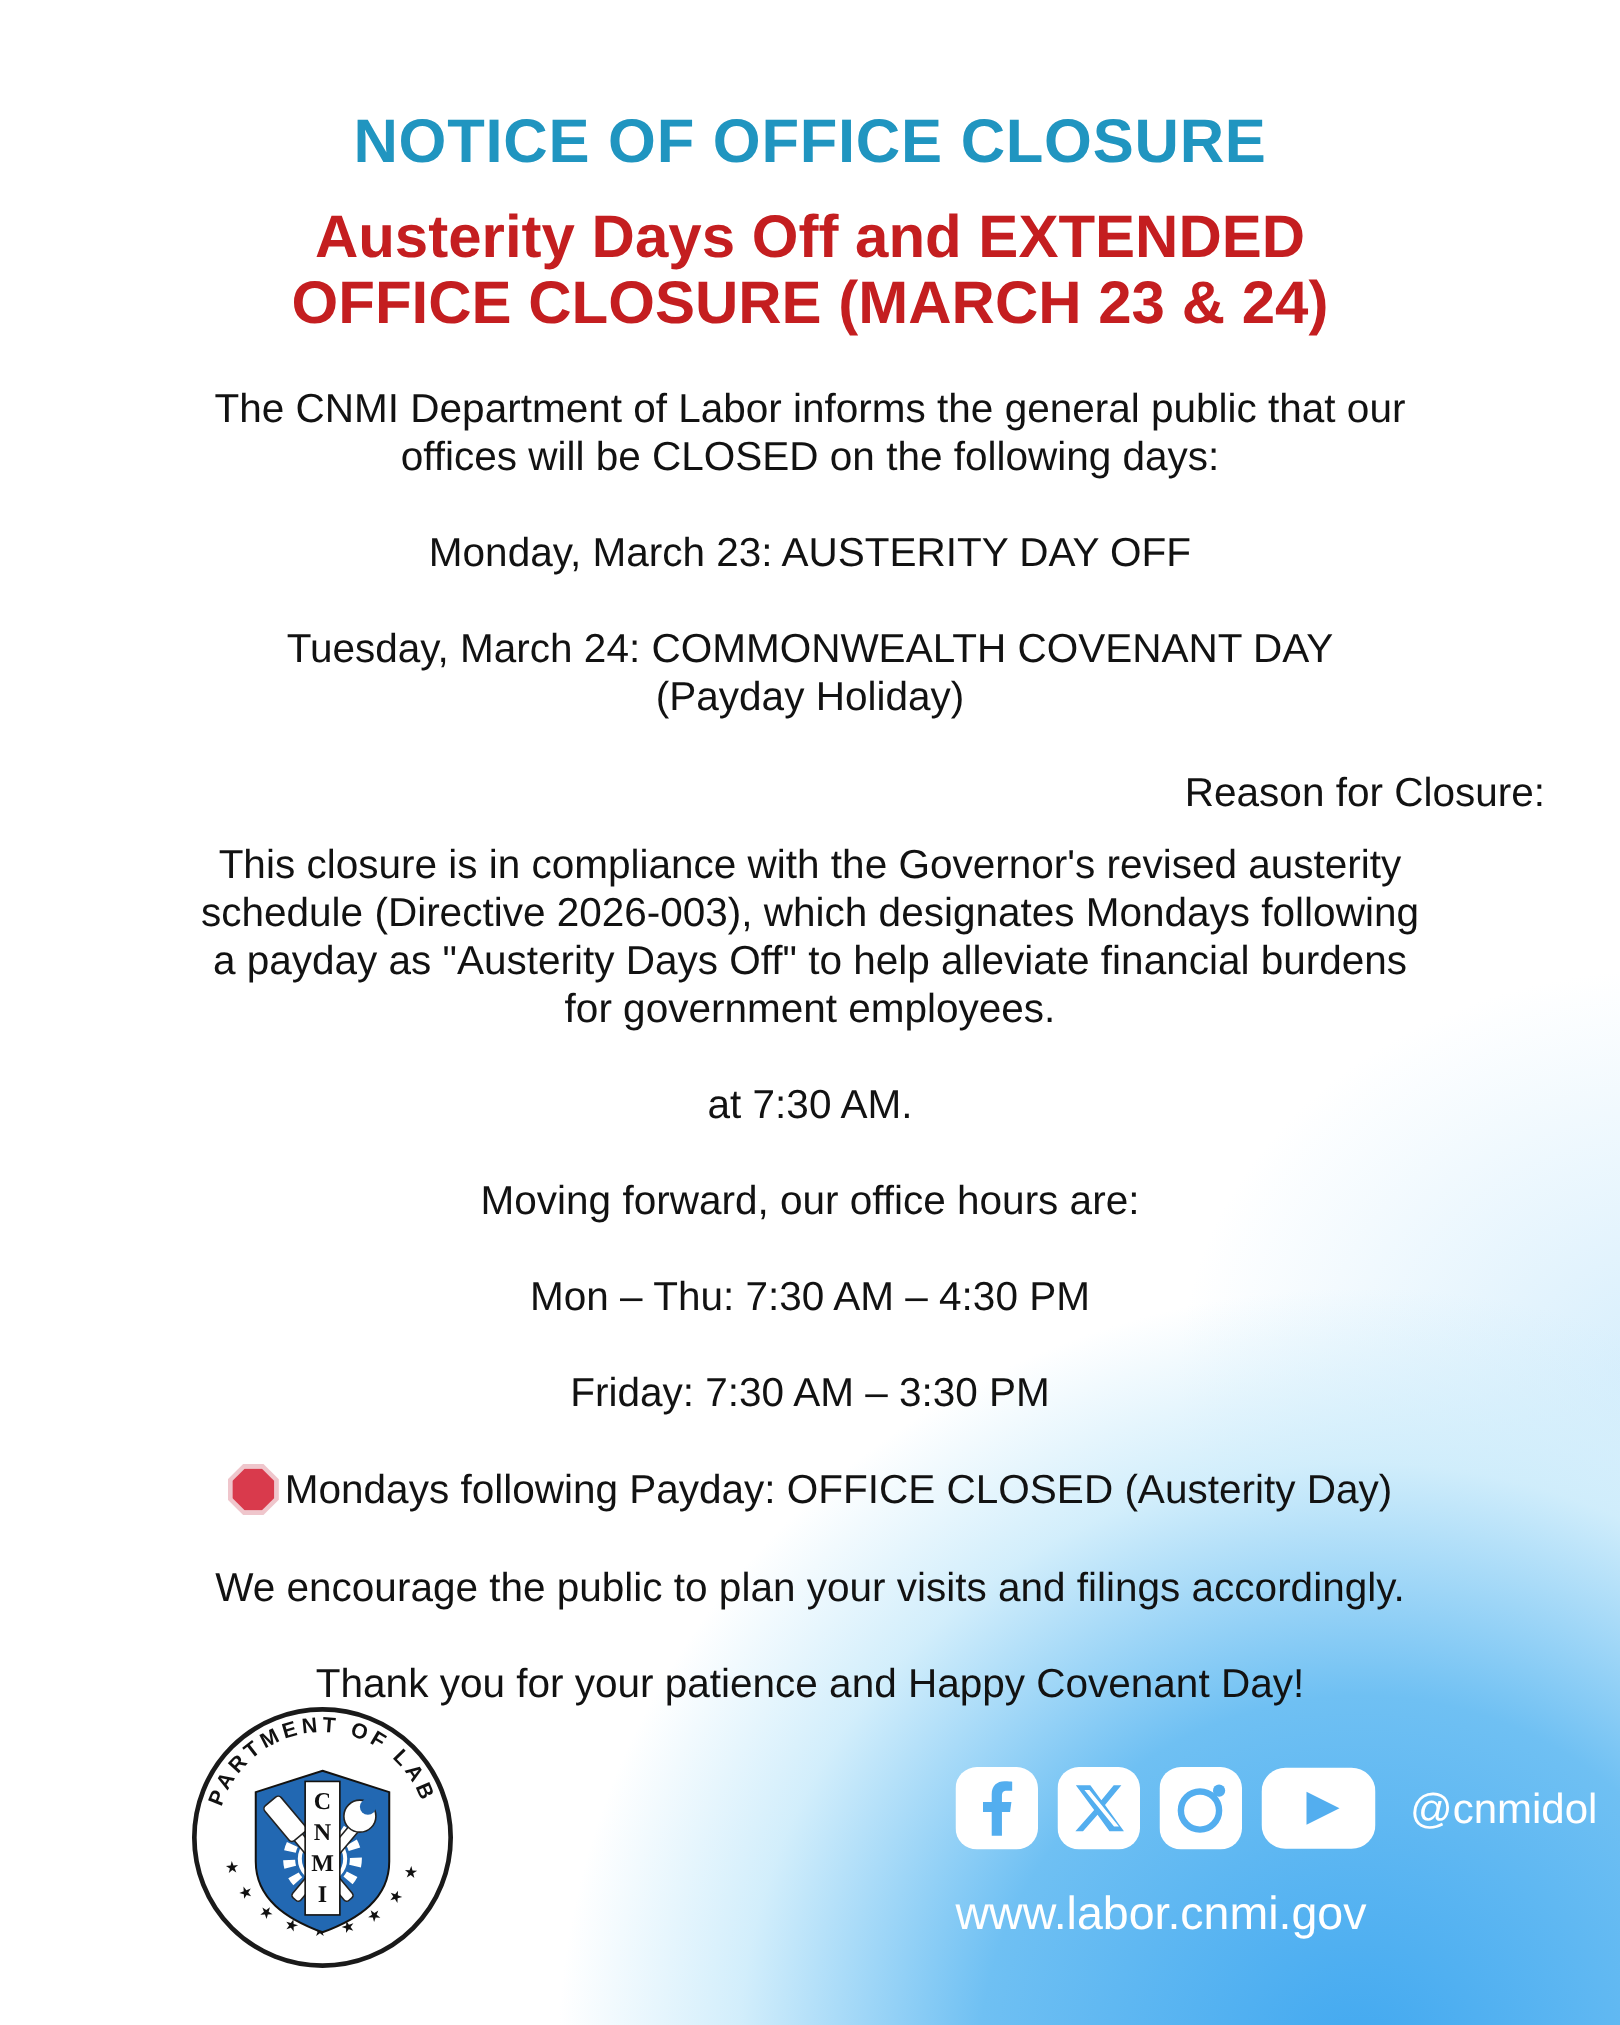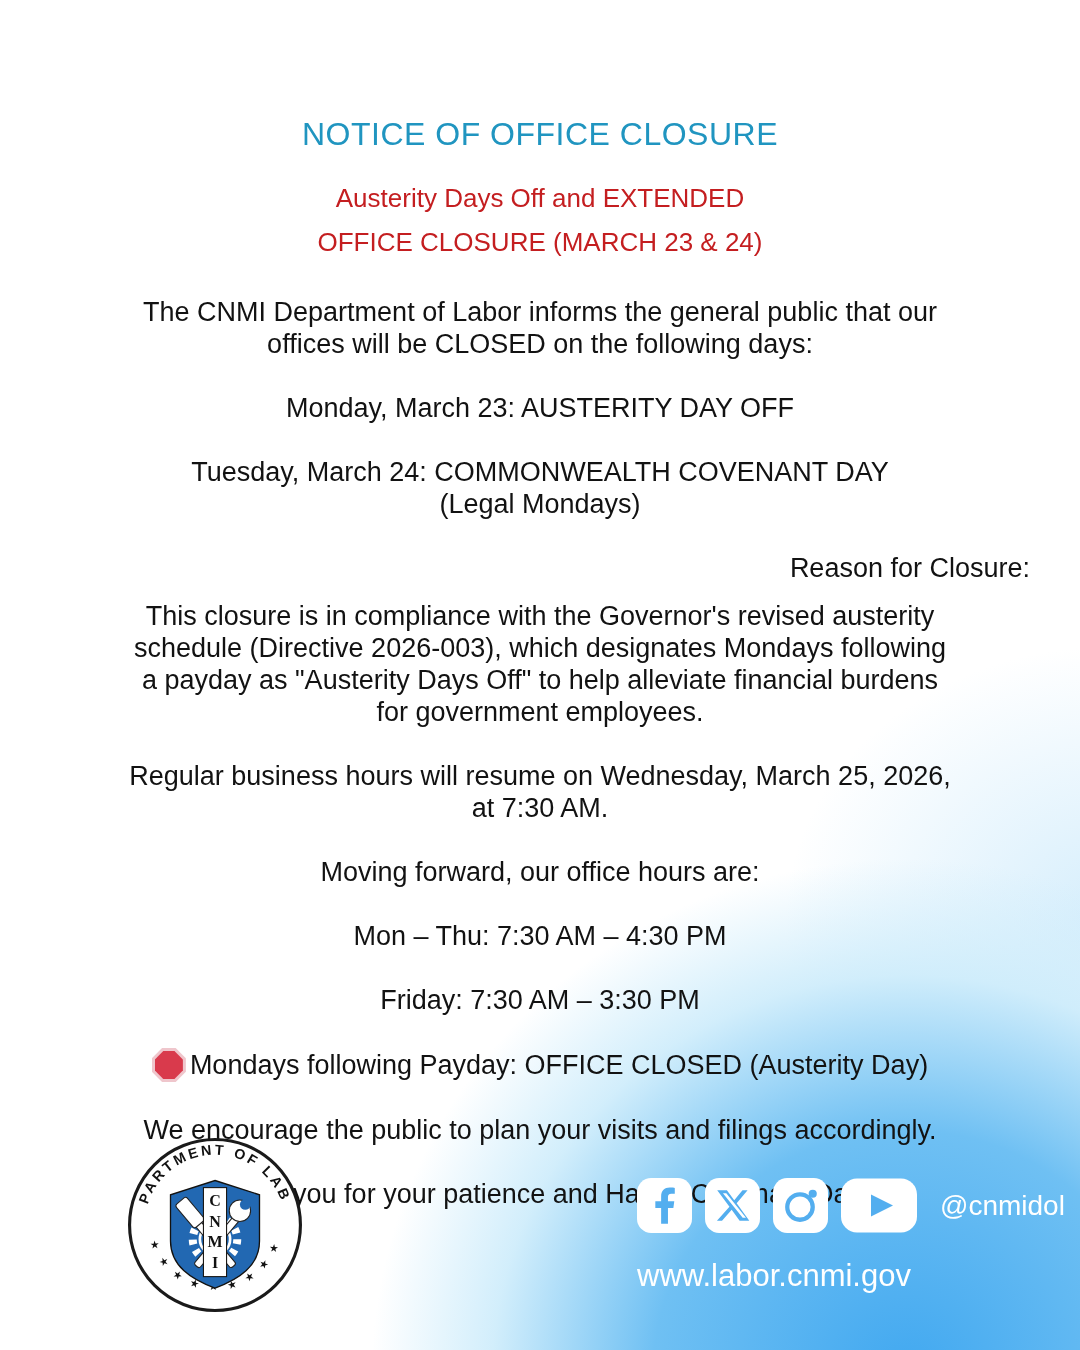--- a/index.html
+++ b/index.html
@@ -12,28 +12,28 @@
     background:
       radial-gradient(62% 48% at 84% 102%, #41A8F0 0%, #6FC0F3 38%, rgba(205,236,251,0.9) 62%, rgba(255,255,255,0) 80%),
       radial-gradient(42% 28% at 103% 68%, rgba(185,226,250,0.6) 0%, rgba(255,255,255,0) 72%),
       #ffffff;
   }
   .col{
     position:absolute;left:40px;top:0;width:1000px;
     text-align:center;
   }
   h1.title{
-    margin:108px 0 0 0;
-    font-size:32px;line-height:52px;font-weight:400;
+    margin:68px 0 0 0;
+    font-size:41px;line-height:52px;font-weight:700;
     letter-spacing:0.5px;
     color:#2095C0;
   }
   .subtitle{
     margin:16px 0 0 0;
-    font-size:26px;line-height:44px;font-weight:400;
+    font-size:40px;line-height:44px;font-weight:700;
     color:#C41E20;
   }
   .subtitle span{display:block;}
   p.body{
     margin:32px auto 0 auto;
     font-size:27px;line-height:32px;font-weight:400;
     max-width:980px;
   }
   p.body span{display:block;}
   p.tight{margin-top:16px;}
@@ -89,34 +89,33 @@
 
     <p class="body" style="">
       <span>The CNMI Department of Labor informs the general public that our</span>
       <span>offices will be CLOSED on the following days:</span>
     </p>
 
     <p class="body">Monday, March 23: AUSTERITY DAY OFF</p>
 
     <p class="body">
       <span>Tuesday, March 24: COMMONWEALTH COVENANT DAY</span>
-      <span>(Legal Mondays)</span>
+      <span>(Payday Holiday)</span>
     </p>
 
     <p class="body bold">Reason for Closure:</p>
 
     <p class="body tight">
       <span>This closure is in compliance with the Governor's revised austerity</span>
       <span>schedule (Directive 2026-003), which designates Mondays following</span>
       <span>a payday as "Austerity Days Off" to help alleviate financial burdens</span>
       <span>for government employees.</span>
     </p>
 
     <p class="body">
-      <span>Regular business hours will resume on Wednesday, March 25, 2026,</span>
       <span>at 7:30 AM.</span>
     </p>
 
     <p class="body">Moving forward, our office hours are:</p>
     <p class="body hours-line">Mon – Thu: 7:30 AM – 4:30 PM</p>
     <p class="body hours-line">Friday: 7:30 AM – 3:30 PM</p>
 
     <p class="body austerity-line">
       <span class="octagon">
           <i></i>

